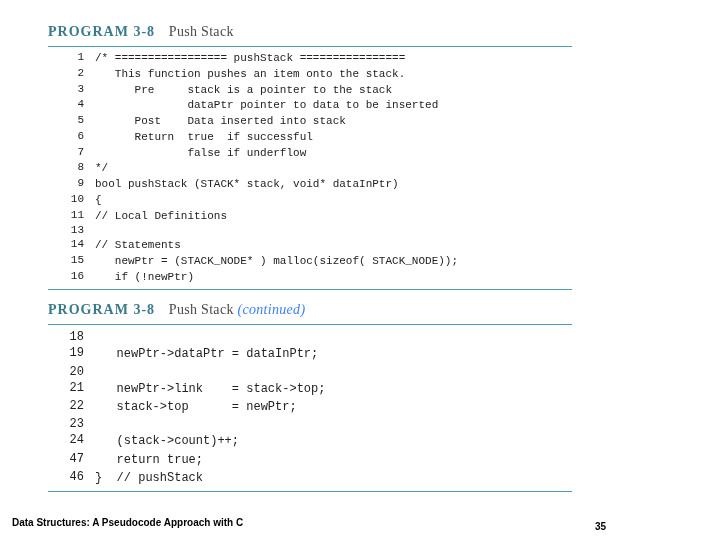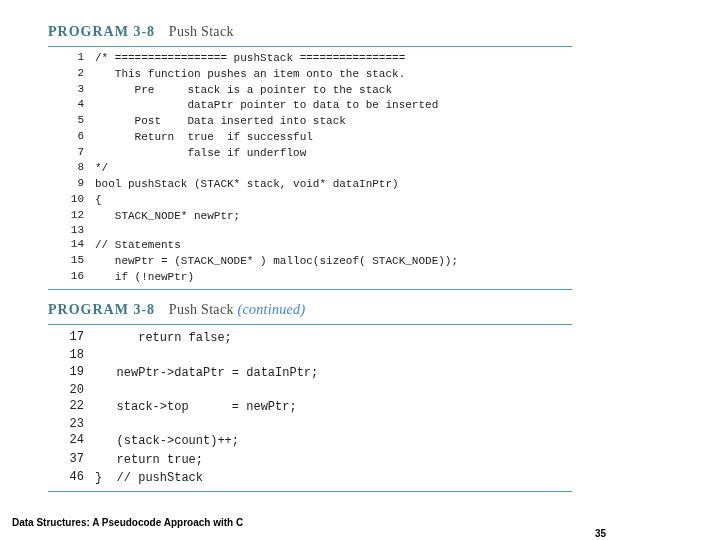--- a/index.html
+++ b/index.html
@@ -76,21 +76,21 @@
     left: 12px;
     bottom: 12px;
     font-family: Verdana, Arial, sans-serif;
     font-size: 10px;
     font-weight: 700;
     color: #000;
   }
   .pagenum {
     position: absolute;
     right: 14px;
-    bottom: 1px;
+    bottom: 8px;
     font-family: Verdana, Arial, sans-serif;
     font-size: 10px;
     font-weight: 700;
     color: #000;
   }
 </style>
 </head>
 <body>
 
 <div class="page">
@@ -137,22 +137,22 @@
           </tr>
           <tr>
             <td class="gutter">9</td>
             <td class="src">bool pushStack (STACK* stack, void* dataInPtr)</td>
           </tr>
           <tr>
             <td class="gutter">10</td>
             <td class="src">{</td>
           </tr>
           <tr>
-            <td class="gutter">12</td>
-            <td class="src">   STACK_NODE* newPtr;</td>
+            <td class="gutter">11</td>
+            <td class="src">// Local Definitions</td>
           </tr>
           <tr>
             <td class="gutter">13</td>
             <td class="src"></td>
           </tr>
           <tr>
             <td class="gutter">14</td>
             <td class="src">// Statements</td>
           </tr>
           <tr>
@@ -170,49 +170,49 @@
   <div class="prog-header">
     <span class="label">PROGRAM 3-8</span>
     <span class="title">Push Stack</span>
     <span class="cont">(continued)</span>
   </div>
 
   <div class="code-block second">
     <table class="code">
       <tbody id="code-body-2">
           <tr>
-            <td class="gutter">17</td>
-            <td class="src">      return false;</td>
-          </tr>
-          <tr>
             <td class="gutter">18</td>
             <td class="src"></td>
           </tr>
           <tr>
             <td class="gutter">19</td>
             <td class="src">   newPtr-&gt;dataPtr = dataInPtr;</td>
           </tr>
           <tr>
             <td class="gutter">20</td>
             <td class="src"></td>
           </tr>
           <tr>
+            <td class="gutter">21</td>
+            <td class="src">   newPtr-&gt;link    = stack-&gt;top;</td>
+          </tr>
+          <tr>
             <td class="gutter">22</td>
             <td class="src">   stack-&gt;top      = newPtr;</td>
           </tr>
           <tr>
             <td class="gutter">23</td>
             <td class="src"></td>
           </tr>
           <tr>
             <td class="gutter">24</td>
             <td class="src">   (stack-&gt;count)++;</td>
           </tr>
           <tr>
-            <td class="gutter">37</td>
+            <td class="gutter">47</td>
             <td class="src">   return true;</td>
           </tr>
           <tr>
             <td class="gutter">46</td>
             <td class="src">}  // pushStack</td>
           </tr>
         </tbody>
     </table>
   </div>
 

